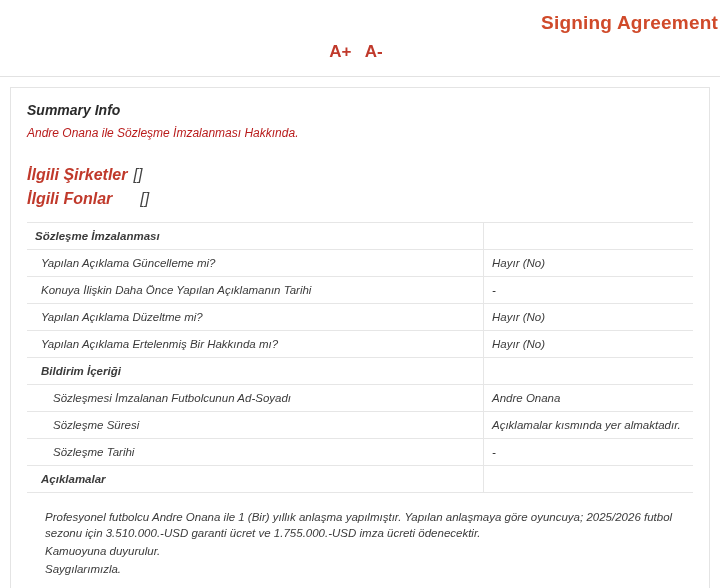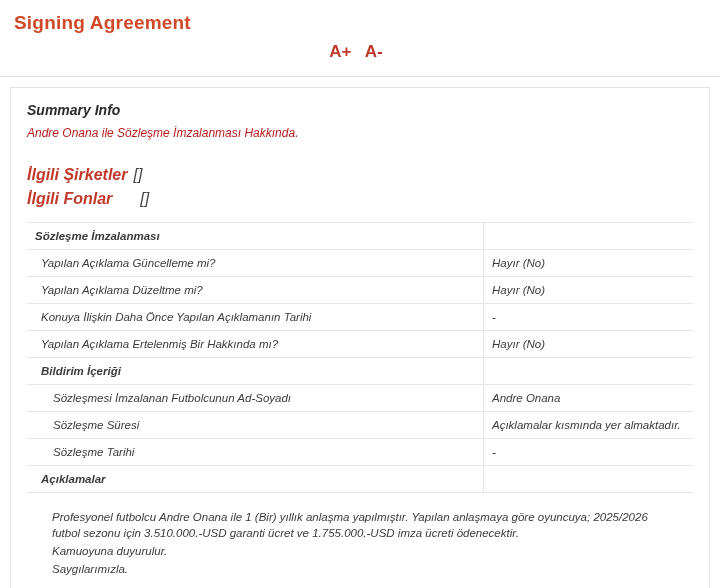--- a/index.html
+++ b/index.html
@@ -15,21 +15,22 @@
     font-size: 12px;
     overflow: hidden;
   }
   .page {
     position: relative;
     width: 720px;
     height: 588px;
     background: #fff;
   }
   .header {
-    padding: 12px 9px 0 14px;
+    padding: 12px 2px 0 14px;
+    text-align: right;
   }
   .page-title {
     color: #d04a2a;
     font-size: 19px;
     font-weight: bold;
     margin: 0;
     letter-spacing: 0.2px;
   }
   .font-controls {
     text-align: center;
@@ -111,21 +112,21 @@
   }
   .indent-1 { padding-left: 14px !important; }
   .indent-2 { padding-left: 26px !important; }
   .notes {
     margin: 16px 0 0 0;
     padding: 0 14px 0 14px;
     font-size: 11.5px;
     color: #3b3b3b;
     line-height: 16px;
   }
-  .notes p { margin: 0 0 2px 11px; }
+  .notes p { margin: 0 0 2px 4px; }
 </style>
 </head>
 <body>
 
 <div class="page">
 
   <div class="header">
     <h1 class="page-title">Signing Agreement</h1>
   </div>
 
@@ -151,26 +152,26 @@
       <tbody id="table-body">
           <tr class="row-head">
             <td class="label-col">Sözleşme İmzalanması</td>
             <td class="value-col"></td>
           </tr>
           <tr>
             <td class="label-col indent-1">Yapılan Açıklama Güncelleme mi?</td>
             <td class="value-col">Hayır (No)</td>
           </tr>
           <tr>
+            <td class="label-col indent-1">Konuya İlişkin Daha Önce Yapılan Açıklamanın Tarihi</td>
+            <td class="value-col">-</td>
+          </tr>
+          <tr>
             <td class="label-col indent-1">Yapılan Açıklama Düzeltme mi?</td>
             <td class="value-col">Hayır (No)</td>
-          </tr>
-          <tr>
-            <td class="label-col indent-1">Konuya İlişkin Daha Önce Yapılan Açıklamanın Tarihi</td>
-            <td class="value-col">-</td>
           </tr>
           <tr>
             <td class="label-col indent-1">Yapılan Açıklama Ertelenmiş Bir Hakkında mı?</td>
             <td class="value-col">Hayır (No)</td>
           </tr>
           <tr class="row-head">
             <td class="label-col indent-1">Bildirim İçeriği</td>
             <td class="value-col"></td>
           </tr>
           <tr>

